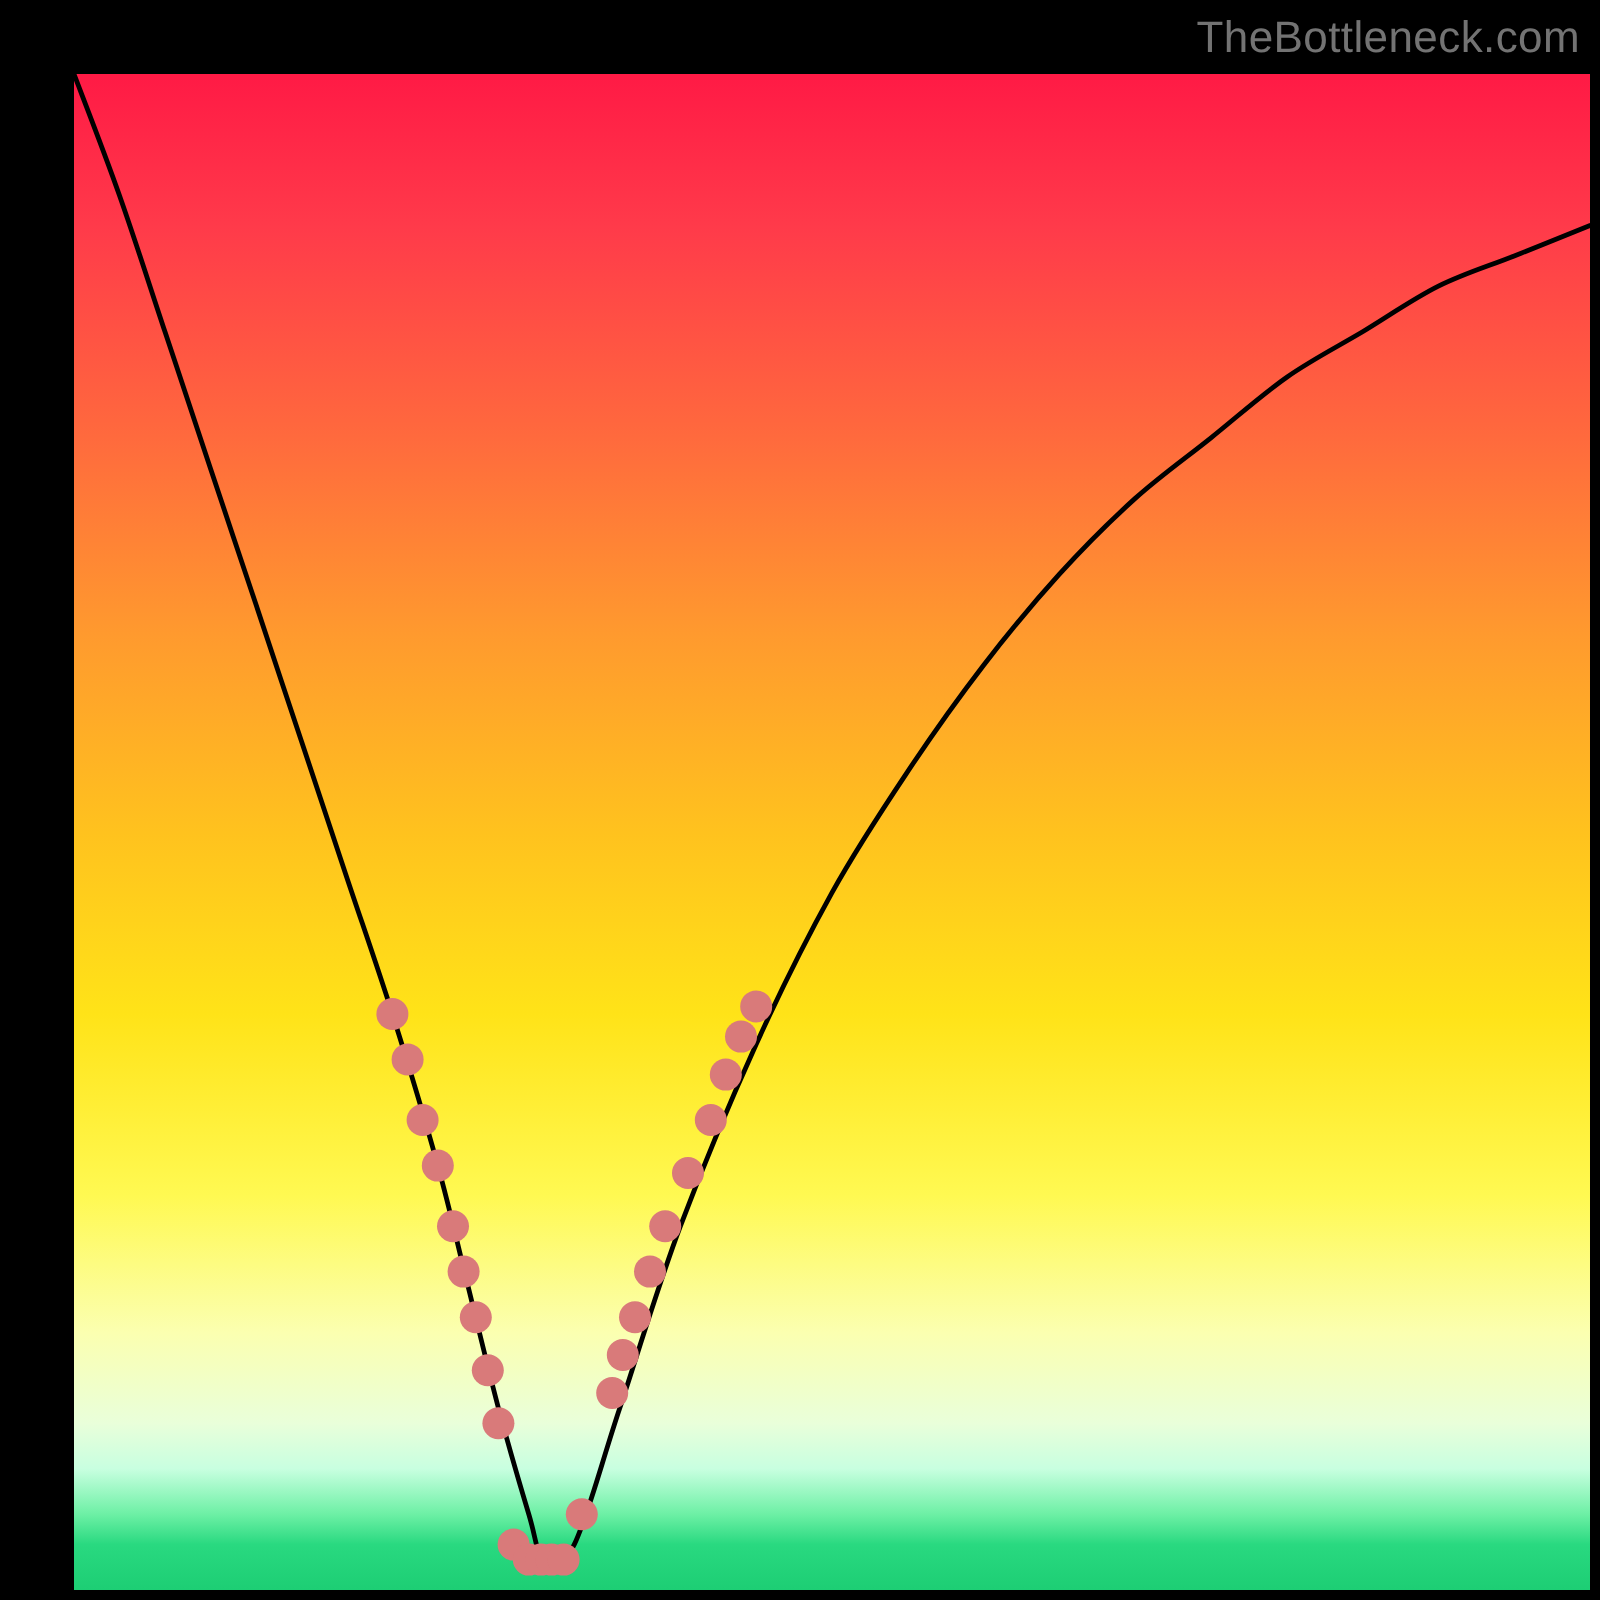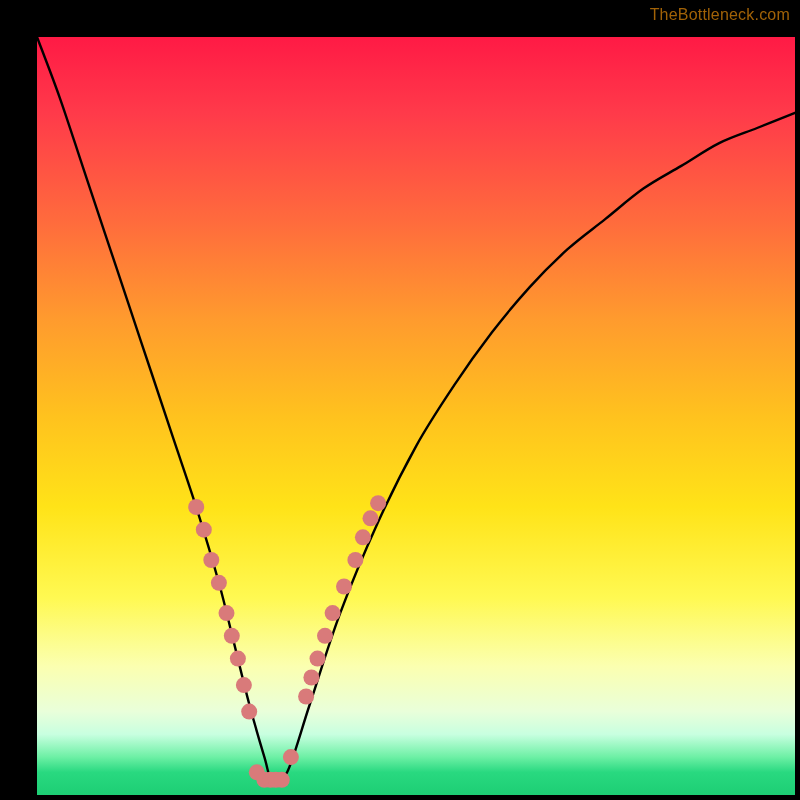--- a/index.html
+++ b/index.html
@@ -45,22 +45,22 @@
     left: 0;
     top: 0;
     width: 758px;
     height: 758px;
     overflow: visible;
   }
   .watermark {
     position: absolute;
     top: 6px;
     right: 10px;
-    color: #a16207;
-    font-size: 16px;
+    color: #737373;
+    font-size: 22px;
     letter-spacing: 0.2px;
     user-select: none;
   }
 </style>
 </head>
 <body>
 
 <div class="stage">
 
   <div class="plot">

